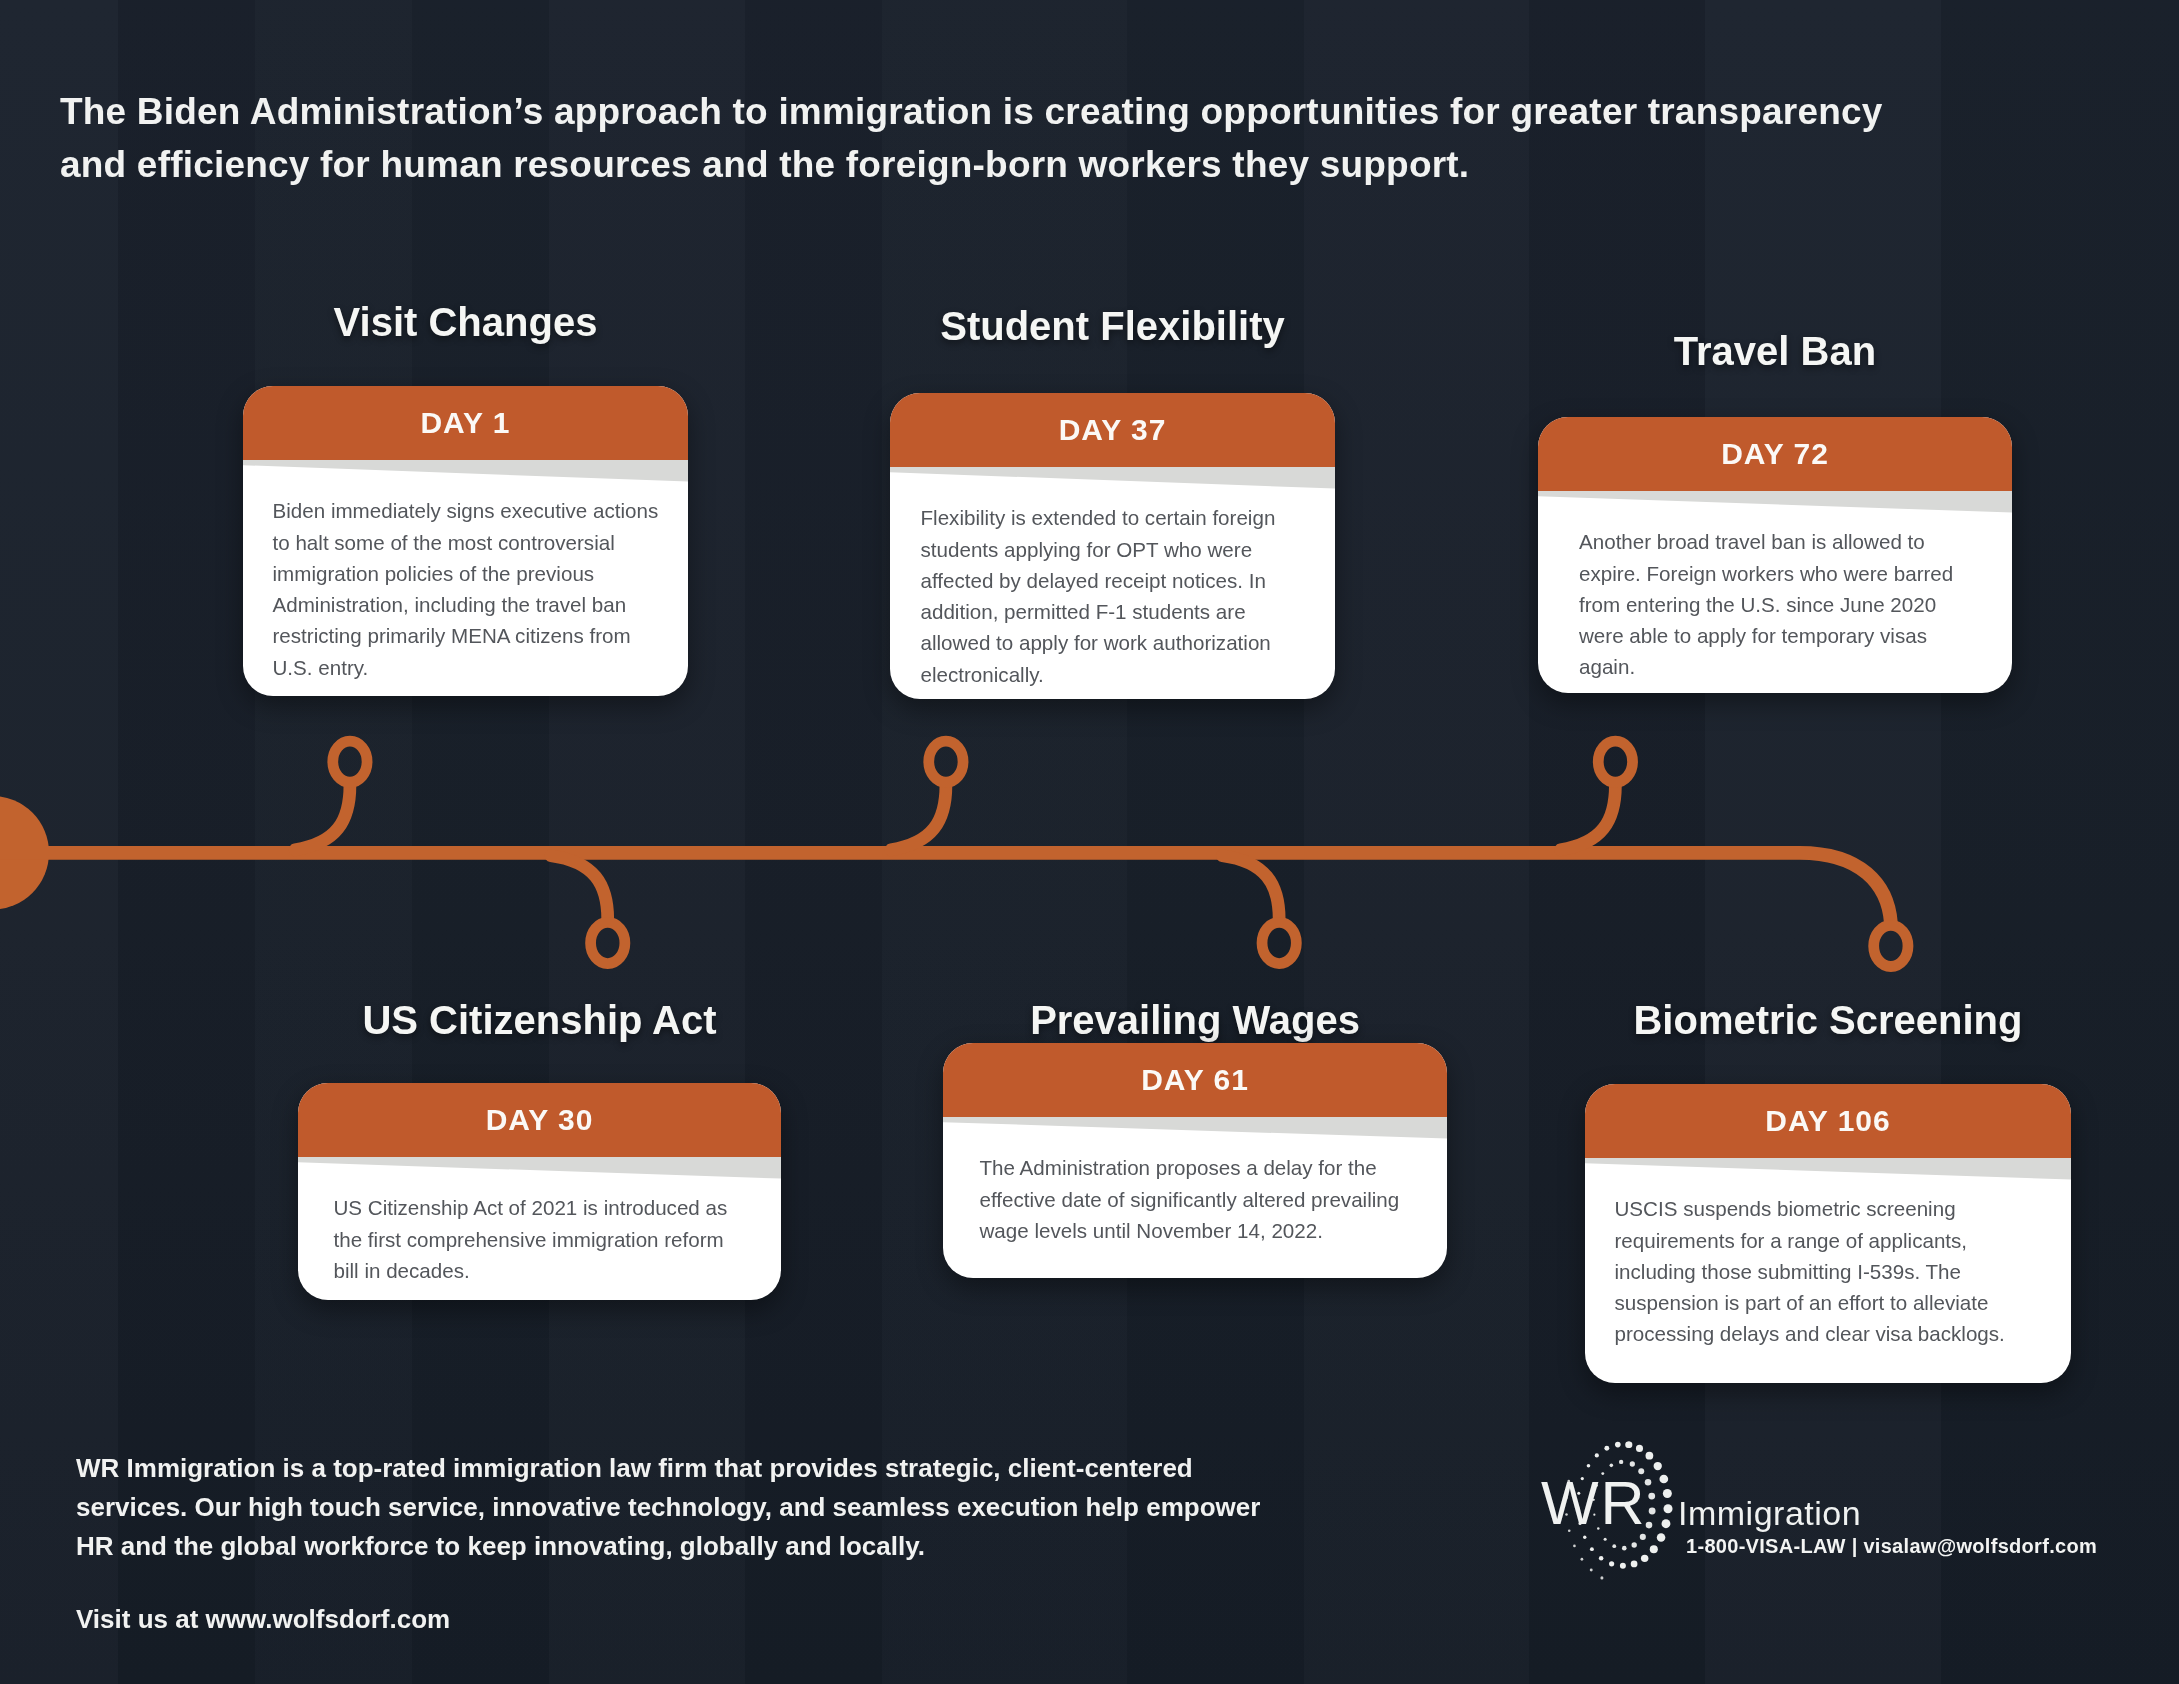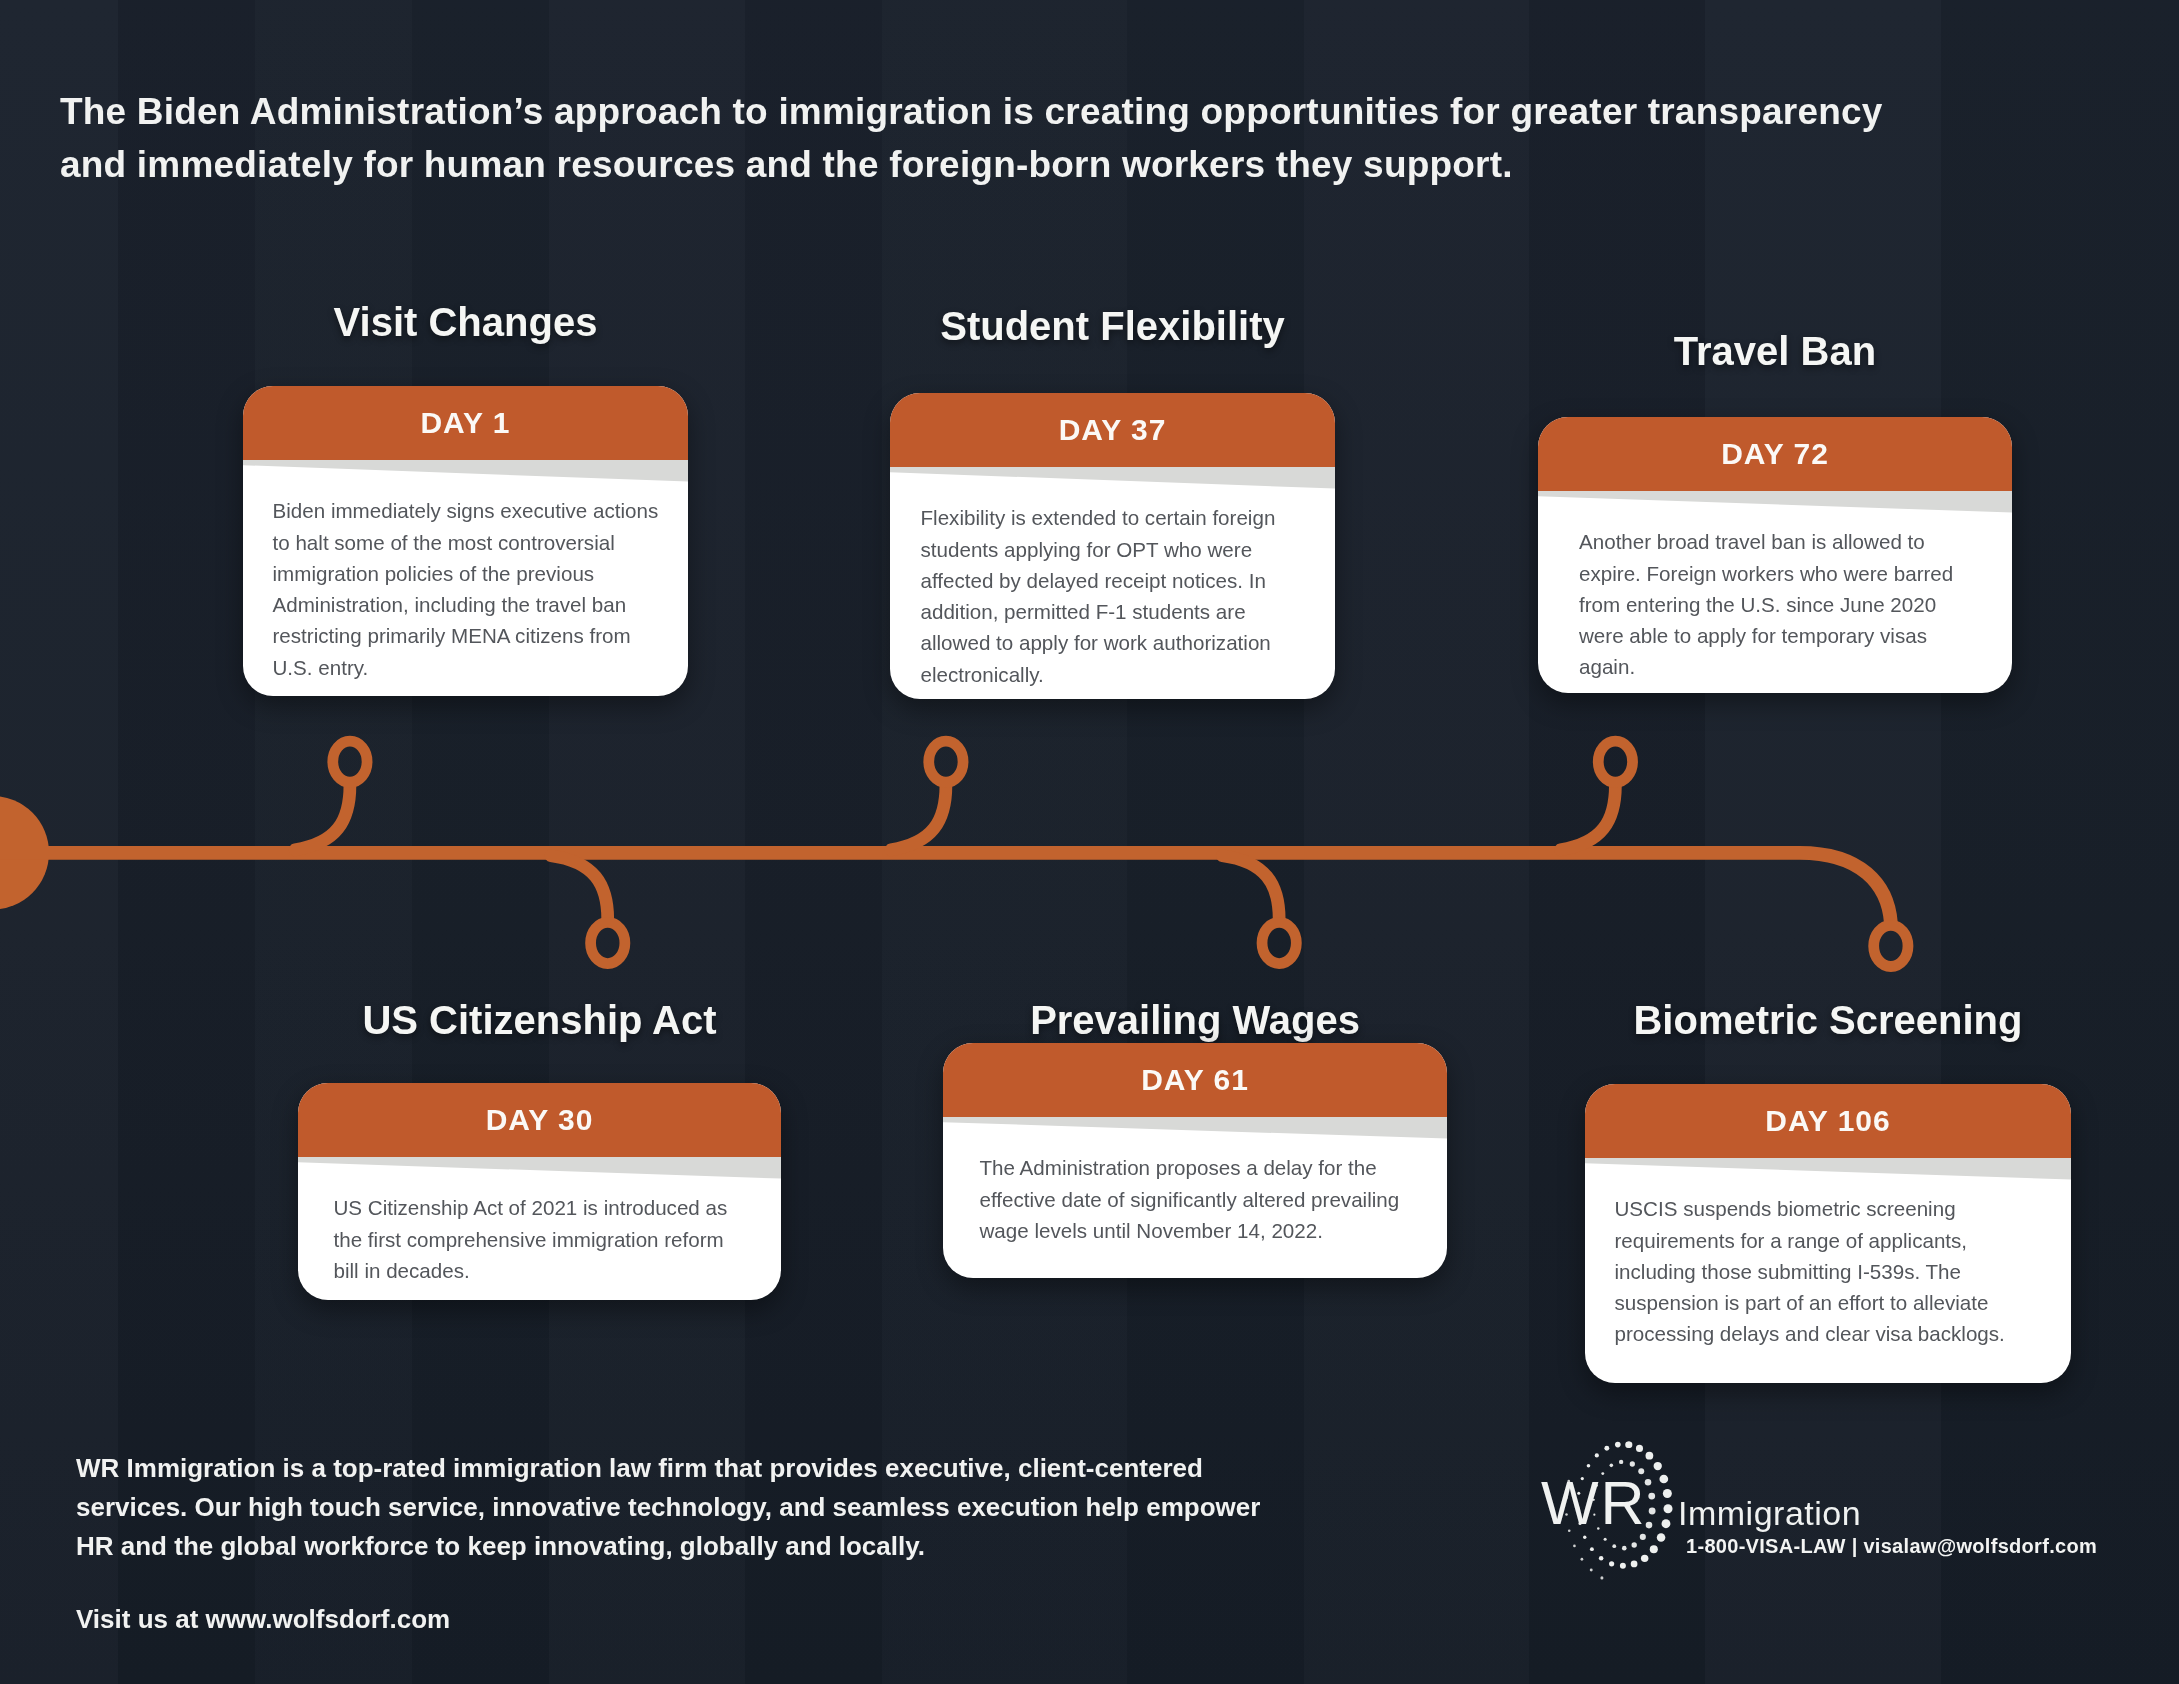--- a/index.html
+++ b/index.html
@@ -87,21 +87,21 @@
     color:#f3f4f3;font-size:20px;font-weight:700;letter-spacing:0.3px;white-space:nowrap;
   }
 </style>
 </head>
 <body>
 
 <div id="stage">
 
   <div class="intro">
     <div>The Biden Administration’s approach to immigration is creating opportunities for greater transparency</div>
-    <div>and immediately for human resources and the foreign-born workers they support.</div>
+    <div>and efficiency for human resources and the foreign-born workers they support.</div>
   </div>
 
   <svg id="timeline" width="2180" height="1685" viewBox="0 0 2224 1719">
     <g stroke="#c2632e" fill="none">
 
       <circle cx="-8" cy="870" r="58" fill="#c2632e" stroke="none"></circle>
 
       <path d="M -10 870 L 1836 870 C 1898 870 1926 902 1929 941" stroke-width="14" stroke-linecap="round"></path>
 
       <path d="M 301 867 C 343 860 357 838 357 801" stroke-width="13" stroke-linecap="round"></path>
@@ -181,21 +181,21 @@
     <div class="chead">
         <span>DAY 106</span>
       </div>
     <div class="wedge"></div>
     <div class="cbody">
         <p>USCIS suspends biometric screening requirements for a range of applicants, including those submitting I-539s. The suspension is part of an effort to alleviate processing delays and clear visa backlogs.</p>
       </div>
   </div>
 
   <div class="about">
-    <div>WR Immigration is a top-rated immigration law firm that provides executive, client-centered</div>
+    <div>WR Immigration is a top-rated immigration law firm that provides strategic, client-centered</div>
     <div>services. Our high touch service, innovative technology, and seamless execution help empower</div>
     <div>HR and the global workforce to keep innovating, globally and locally.</div>
   </div>
   <div class="visit">Visit us at www.wolfsdorf.com</div>
 
   <div class="logo">
     <svg class="logo-dots" width="206" height="206" viewBox="0 0 210 210">
       <g id="logo-dots-g">
           <circle cx="110.5" cy="43.5" r="3.24" fill="#eef0ef" opacity="1"></circle>
           <circle cx="121.8" cy="47.3" r="3.61" fill="#eef0ef" opacity="1"></circle>

